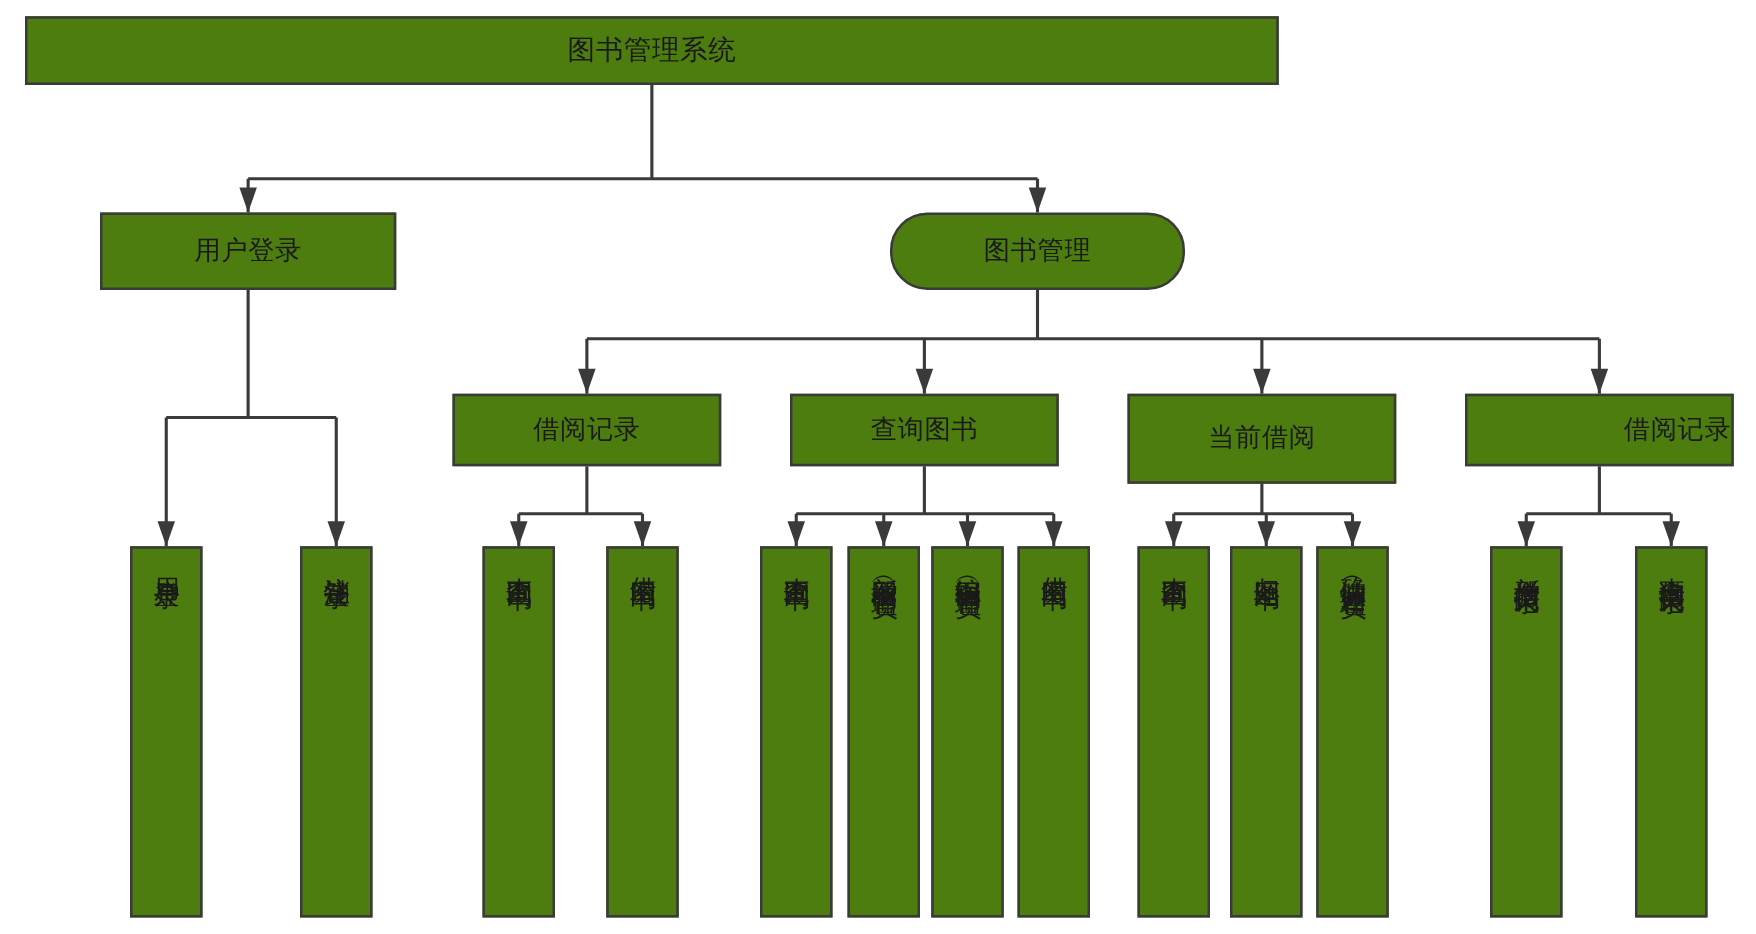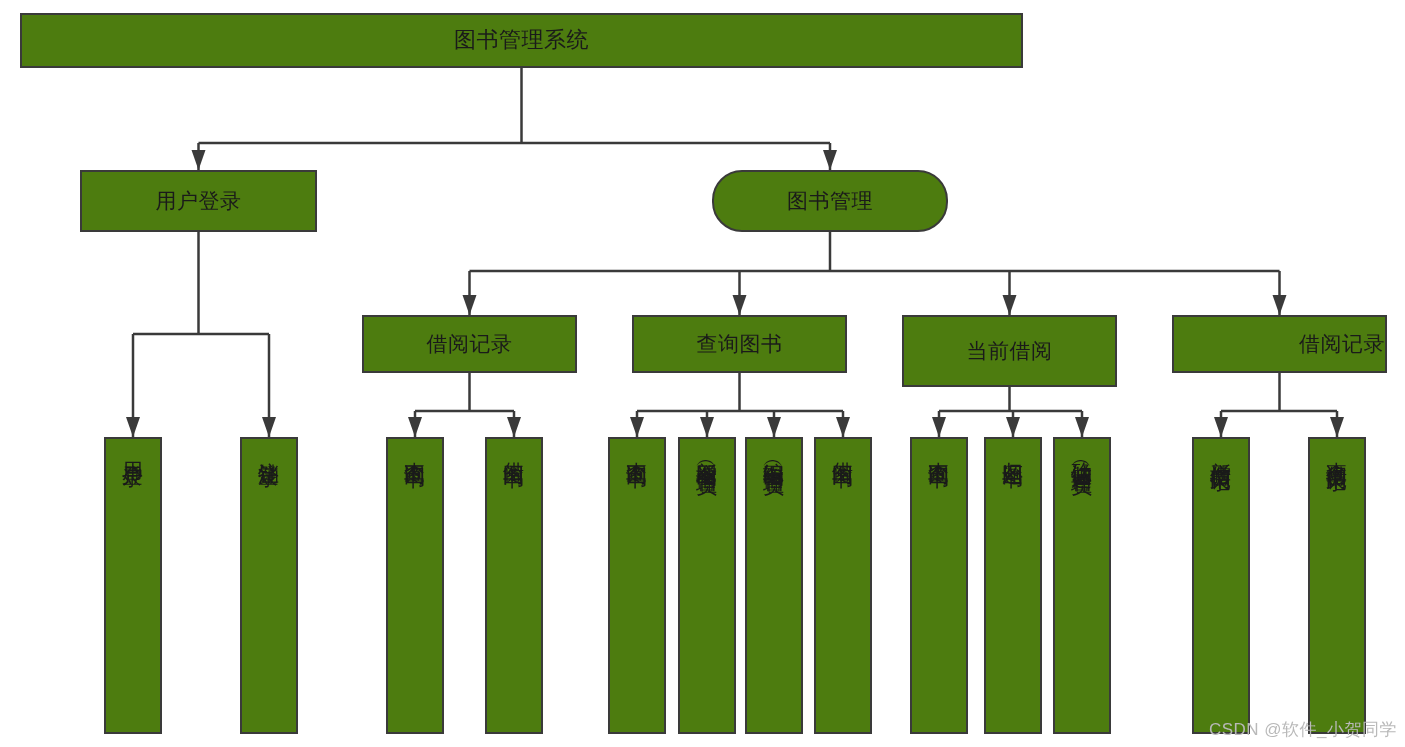--- a/index.html
+++ b/index.html
@@ -183,14 +183,13 @@
       <div class="node vert" style="left: 1053px; top: 437px; width: 58px; height: 297px;">
         <span class="label">确认归还（管理员）</span>
       </div>
       <div class="node vert" style="left: 1192px; top: 437px; width: 58px; height: 297px;">
         <span class="label">新增借阅记录</span>
       </div>
       <div class="node vert" style="left: 1308px; top: 437px; width: 58px; height: 297px;">
         <span class="label">查询借阅记录</span>
       </div>
     </div>
-  <div id="watermark">CSDN @软件_小贺同学</div>
 </div>
 
 </body></html>

